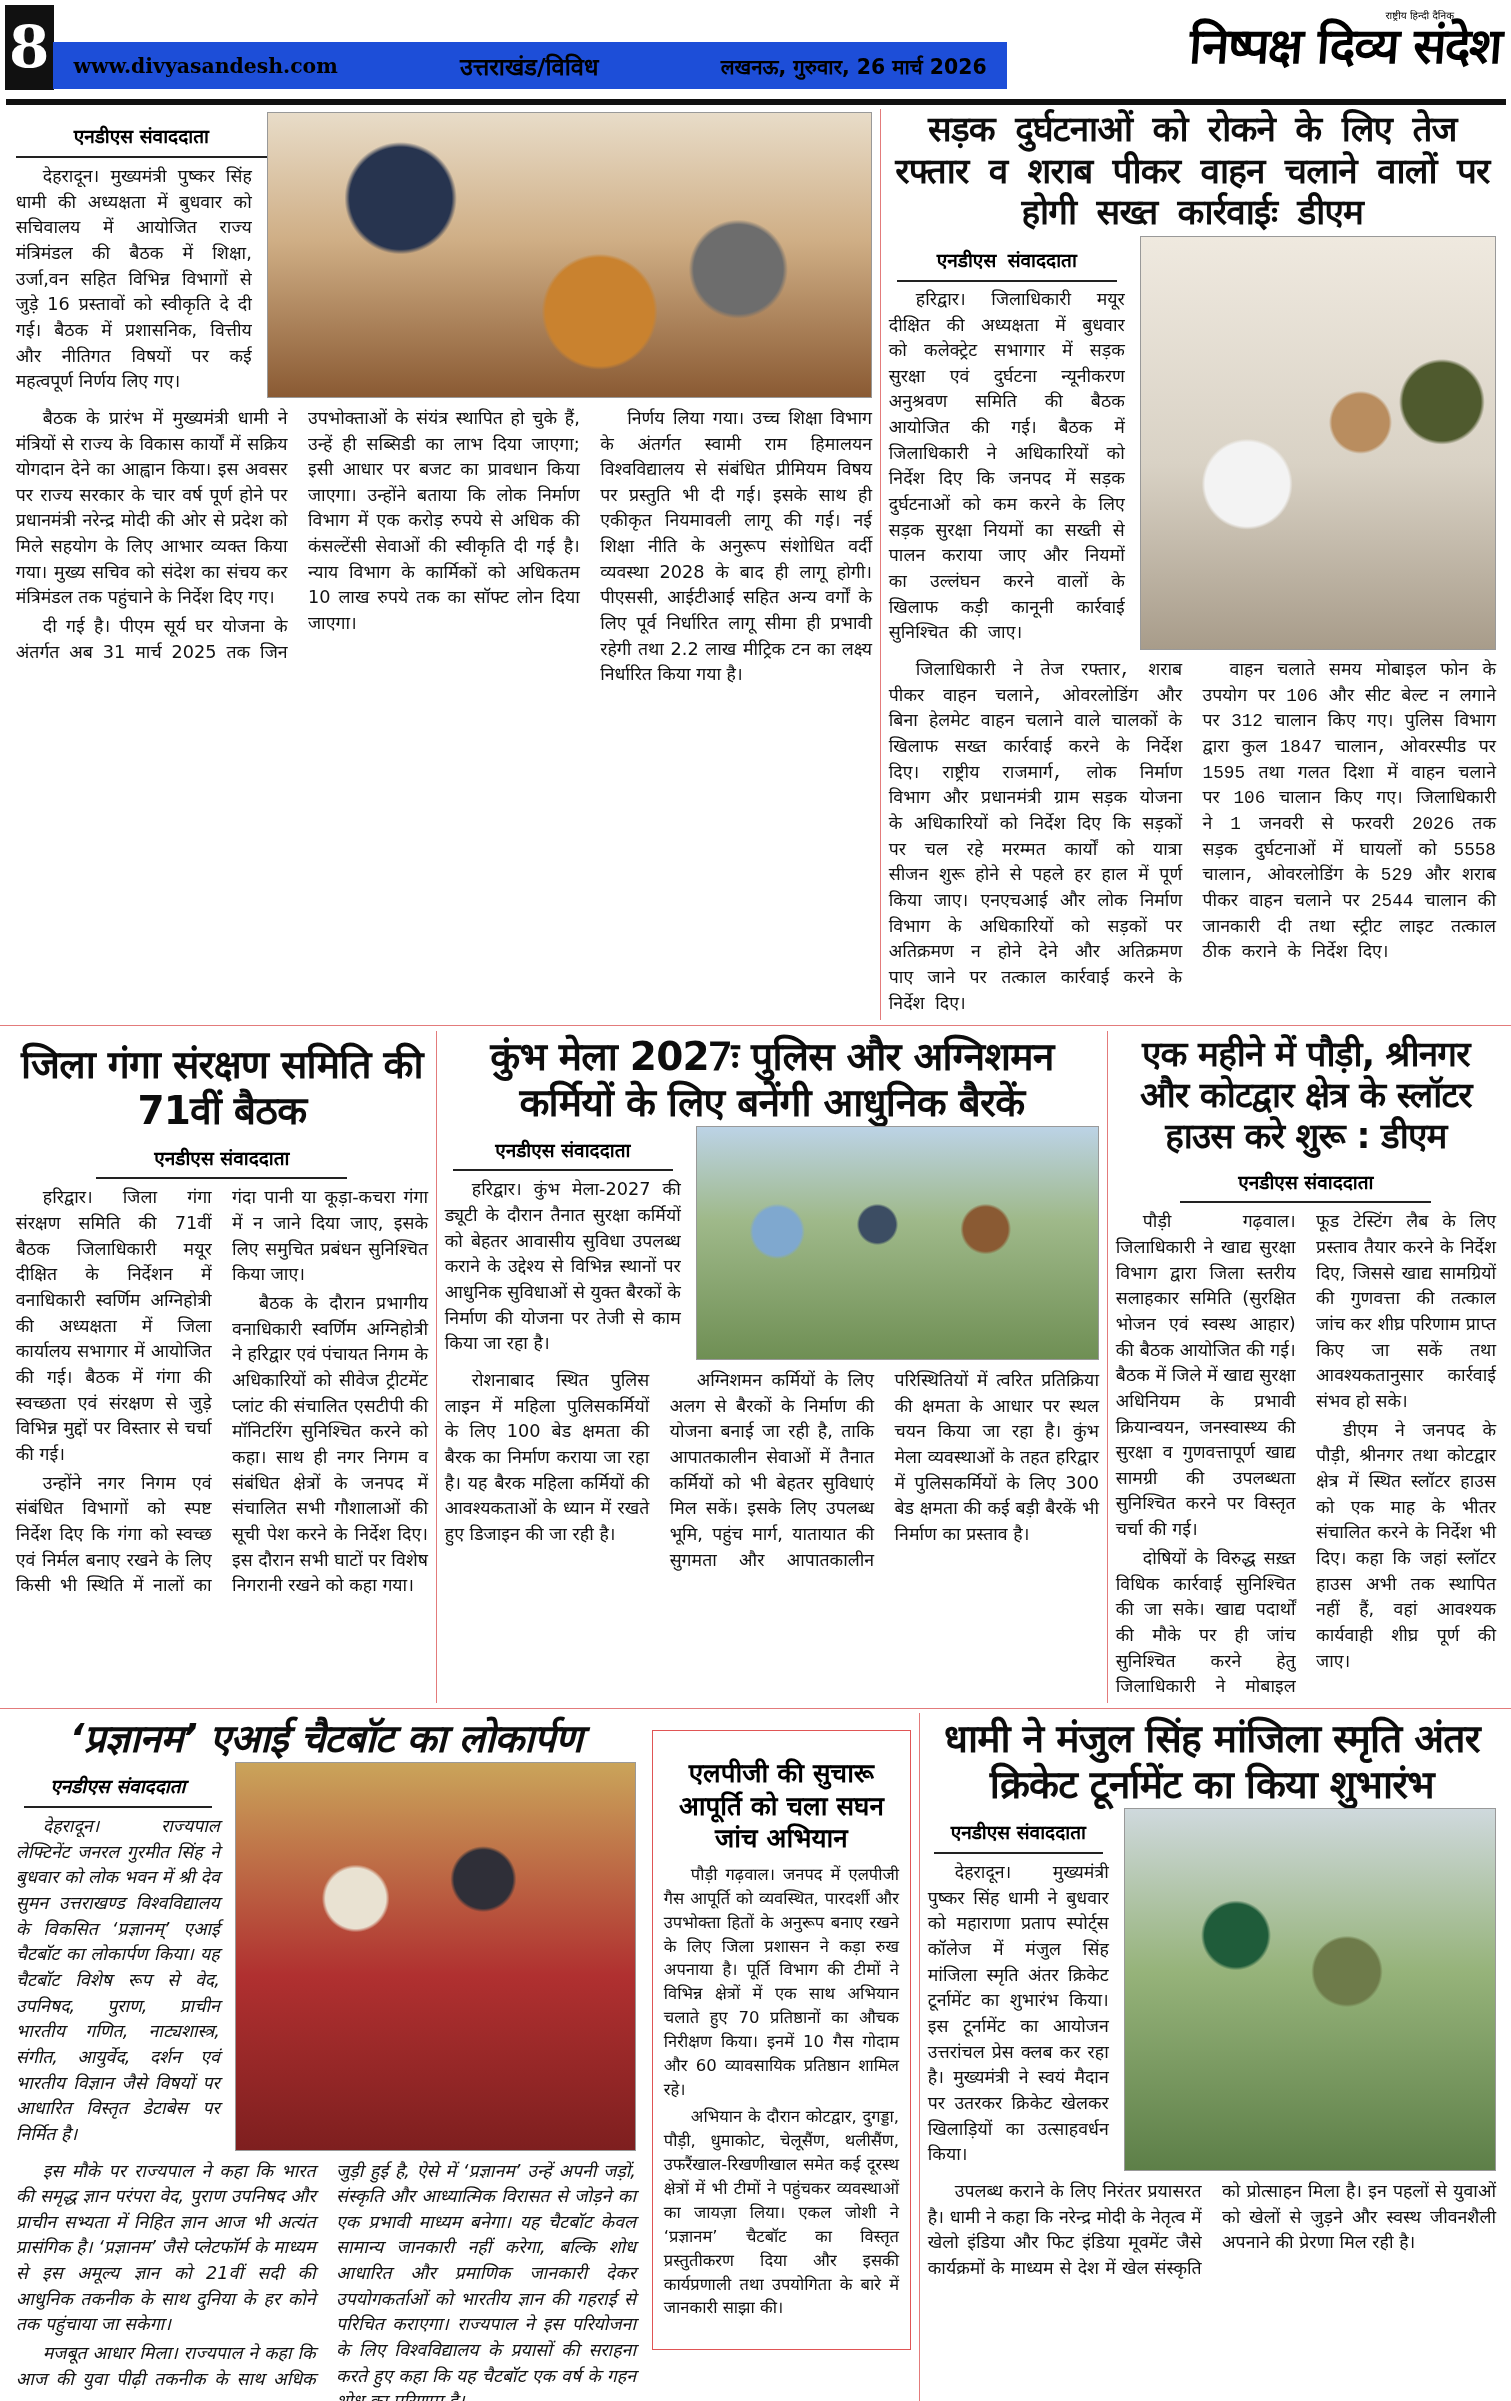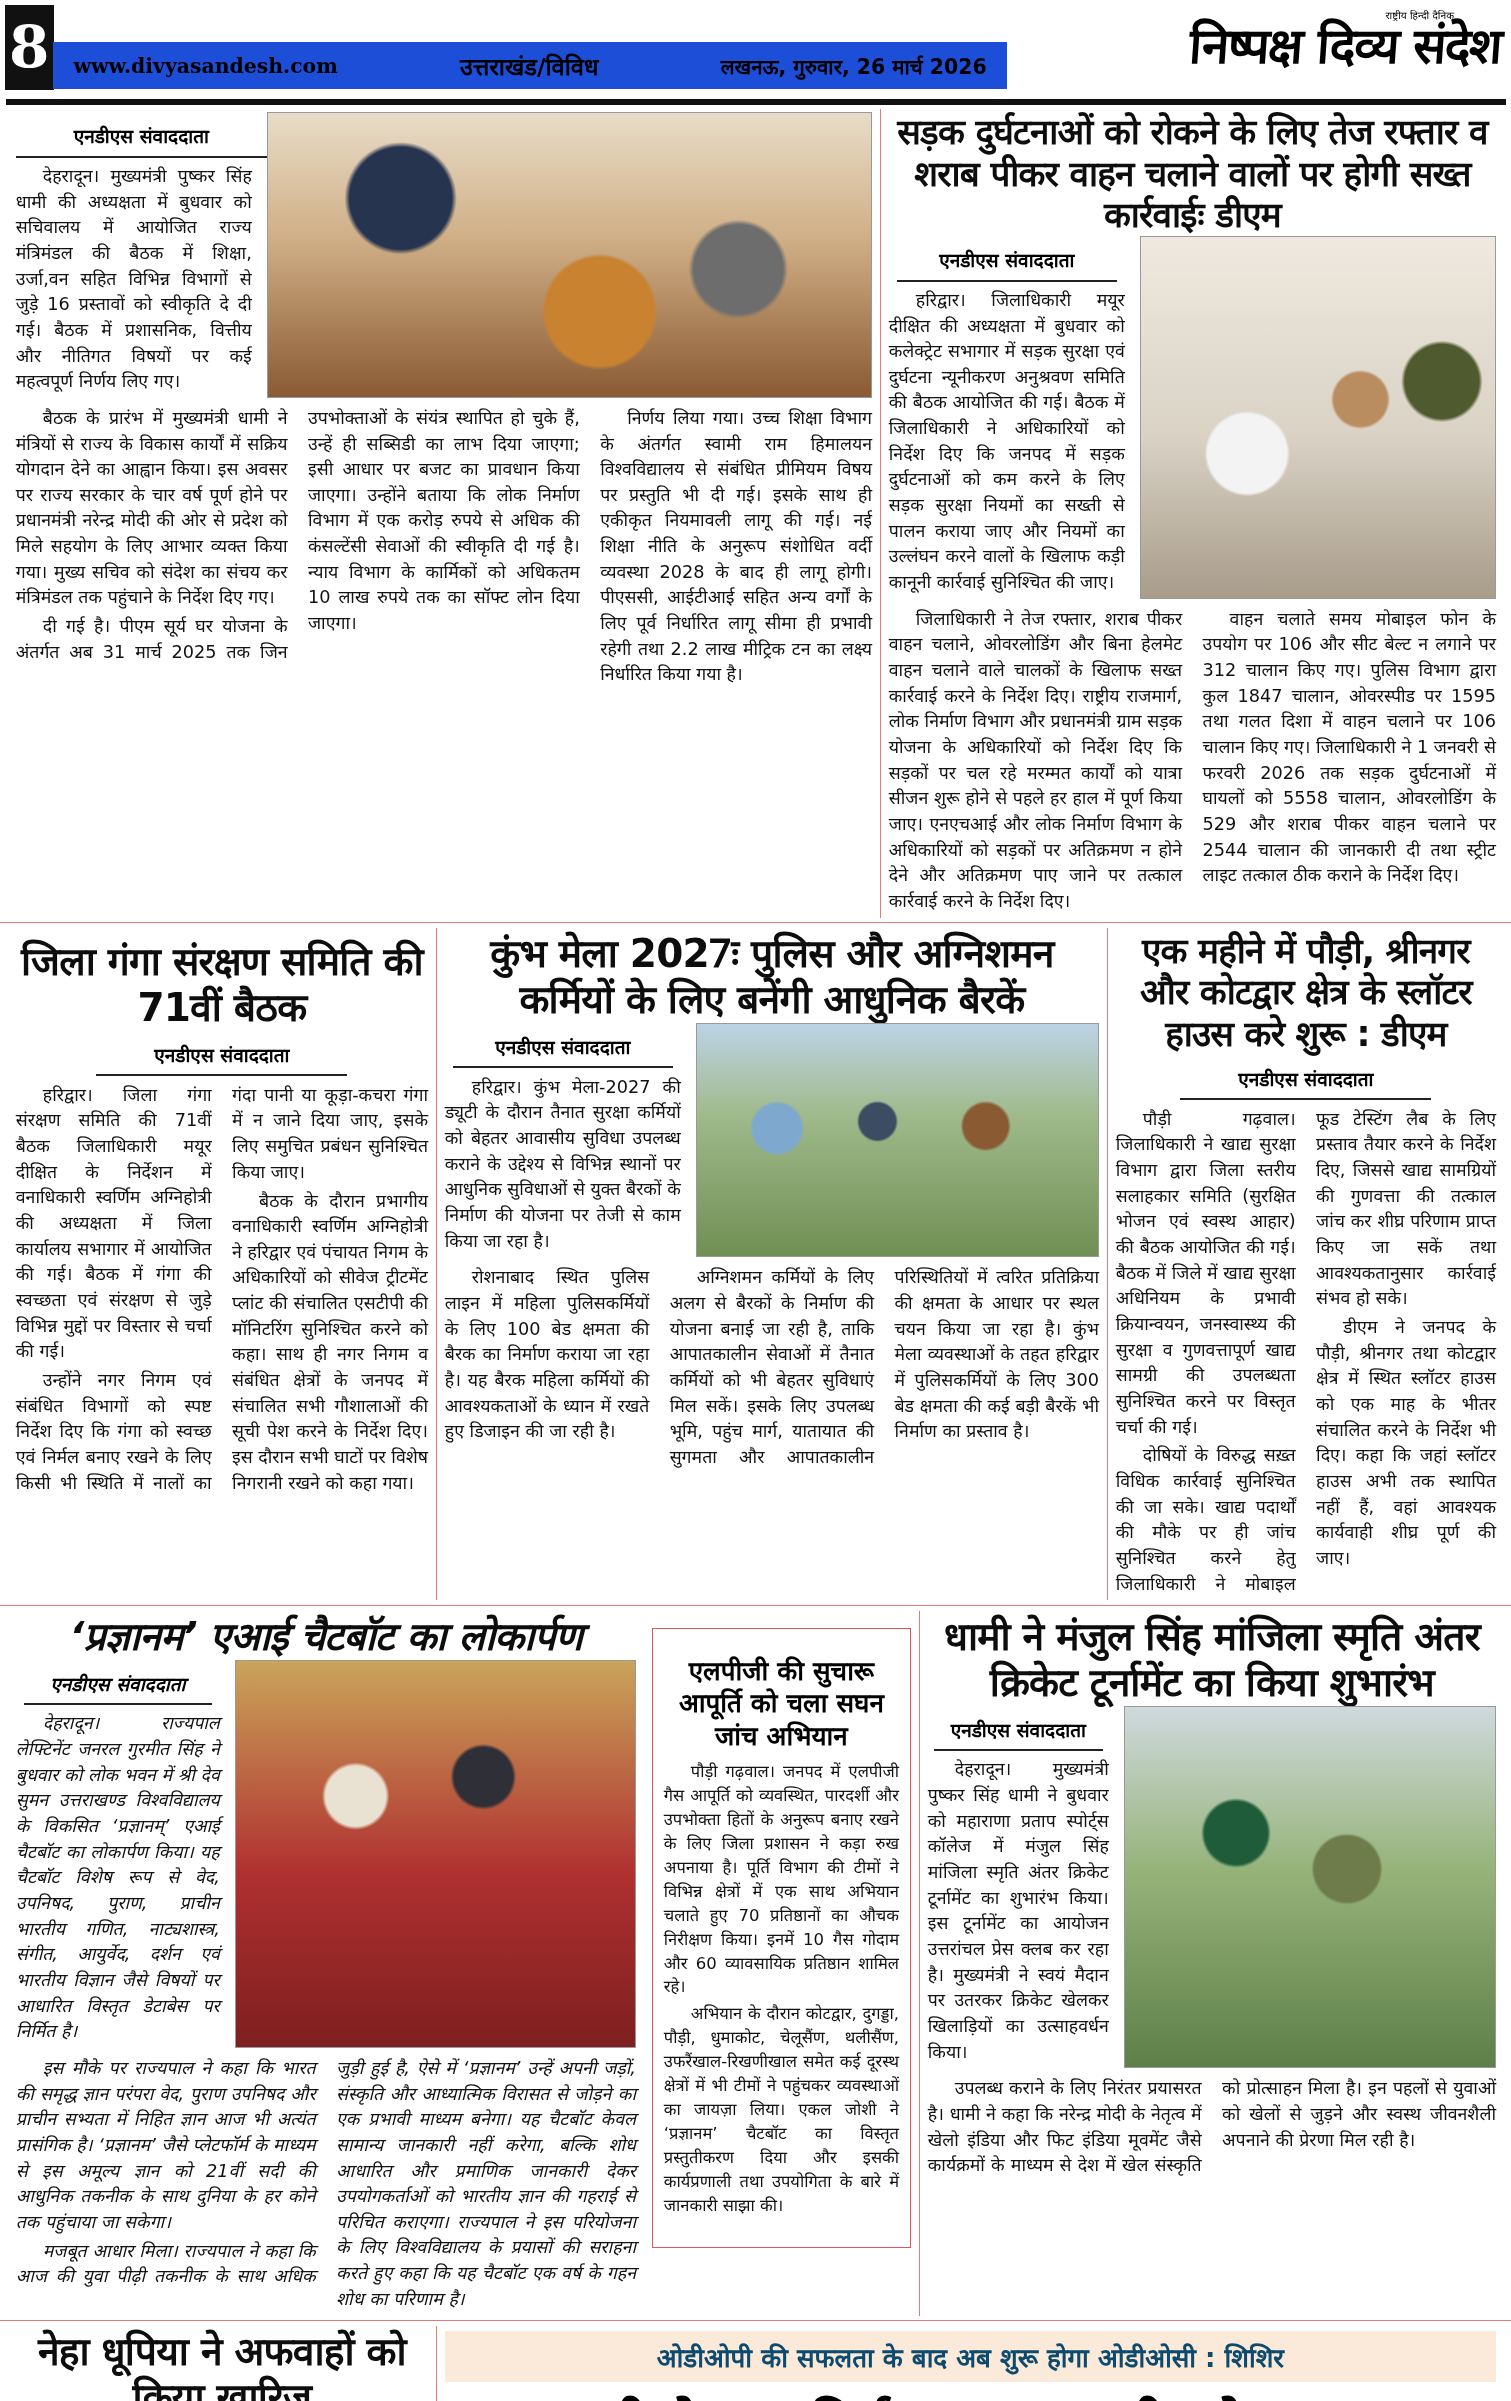--- a/index.html
+++ b/index.html
@@ -106,21 +106,21 @@
         </div>
         <div class="photo ph-cabinet" style="min-height:275px;"></div>
       </div>
       <div class="bodytext cols-3">
         <p>बैठक के प्रारंभ में मुख्यमंत्री धामी ने मंत्रियों से राज्य के विकास कार्यों में सक्रिय योगदान देने का आह्वान किया। इस अवसर पर राज्य सरकार के चार वर्ष पूर्ण होने पर प्रधानमंत्री नरेन्द्र मोदी की ओर से प्रदेश को मिले सहयोग के लिए आभार व्यक्त किया गया। मुख्य सचिव को संदेश का संचय कर मंत्रिमंडल तक पहुंचाने के निर्देश दिए गए।</p>
         <p>दी गई है। पीएम सूर्य घर योजना के अंतर्गत अब 31 मार्च 2025 तक जिन उपभोक्ताओं के संयंत्र स्थापित हो चुके हैं, उन्हें ही सब्सिडी का लाभ दिया जाएगा; इसी आधार पर बजट का प्रावधान किया जाएगा। उन्होंने बताया कि लोक निर्माण विभाग में एक करोड़ रुपये से अधिक की कंसल्टेंसी सेवाओं की स्वीकृति दी गई है। न्याय विभाग के कार्मिकों को अधिकतम 10 लाख रुपये तक का सॉफ्ट लोन दिया जाएगा।</p>
         <p>निर्णय लिया गया। उच्च शिक्षा विभाग के अंतर्गत स्वामी राम हिमालयन विश्वविद्यालय से संबंधित प्रीमियम विषय पर प्रस्तुति भी दी गई। इसके साथ ही एकीकृत नियमावली लागू की गई। नई शिक्षा नीति के अनुरूप संशोधित वर्दी व्यवस्था 2028 के बाद ही लागू होगी। पीएससी, आईटीआई सहित अन्य वर्गों के लिए पूर्व निर्धारित लागू सीमा ही प्रभावी रहेगी तथा 2.2 लाख मीट्रिक टन का लक्ष्य निर्धारित किया गया है।</p>
       </div>
     </div>
 
-    <div class="article v-red" style="width:624px;">
+    <div class="article v-red" style="width:624px;font-family:Liberation Mono, monospace;">
       <h1 class="headline hl-md">सड़क दुर्घटनाओं को रोकने के लिए तेज रफ्तार व शराब पीकर वाहन चलाने वालों पर होगी सख्त कार्रवाईः डीएम</h1>
       <div class="lead-flex">
         <div class="lead-col">
           <div class="byline" style="width:220px;">एनडीएस संवाददाता</div>
           <div class="bodytext">
               <p>हरिद्वार। जिलाधिकारी मयूर दीक्षित की अध्यक्षता में बुधवार को कलेक्ट्रेट सभागार में सड़क सुरक्षा एवं दुर्घटना न्यूनीकरण अनुश्रवण समिति की बैठक आयोजित की गई। बैठक में जिलाधिकारी ने अधिकारियों को निर्देश दिए कि जनपद में सड़क दुर्घटनाओं को कम करने के लिए सड़क सुरक्षा नियमों का सख्ती से पालन कराया जाए और नियमों का उल्लंघन करने वालों के खिलाफ कड़ी कानूनी कार्रवाई सुनिश्चित की जाए।</p>
             </div>
         </div>
         <div class="photo ph-meeting" style="min-height:259px;"></div>
       </div>

